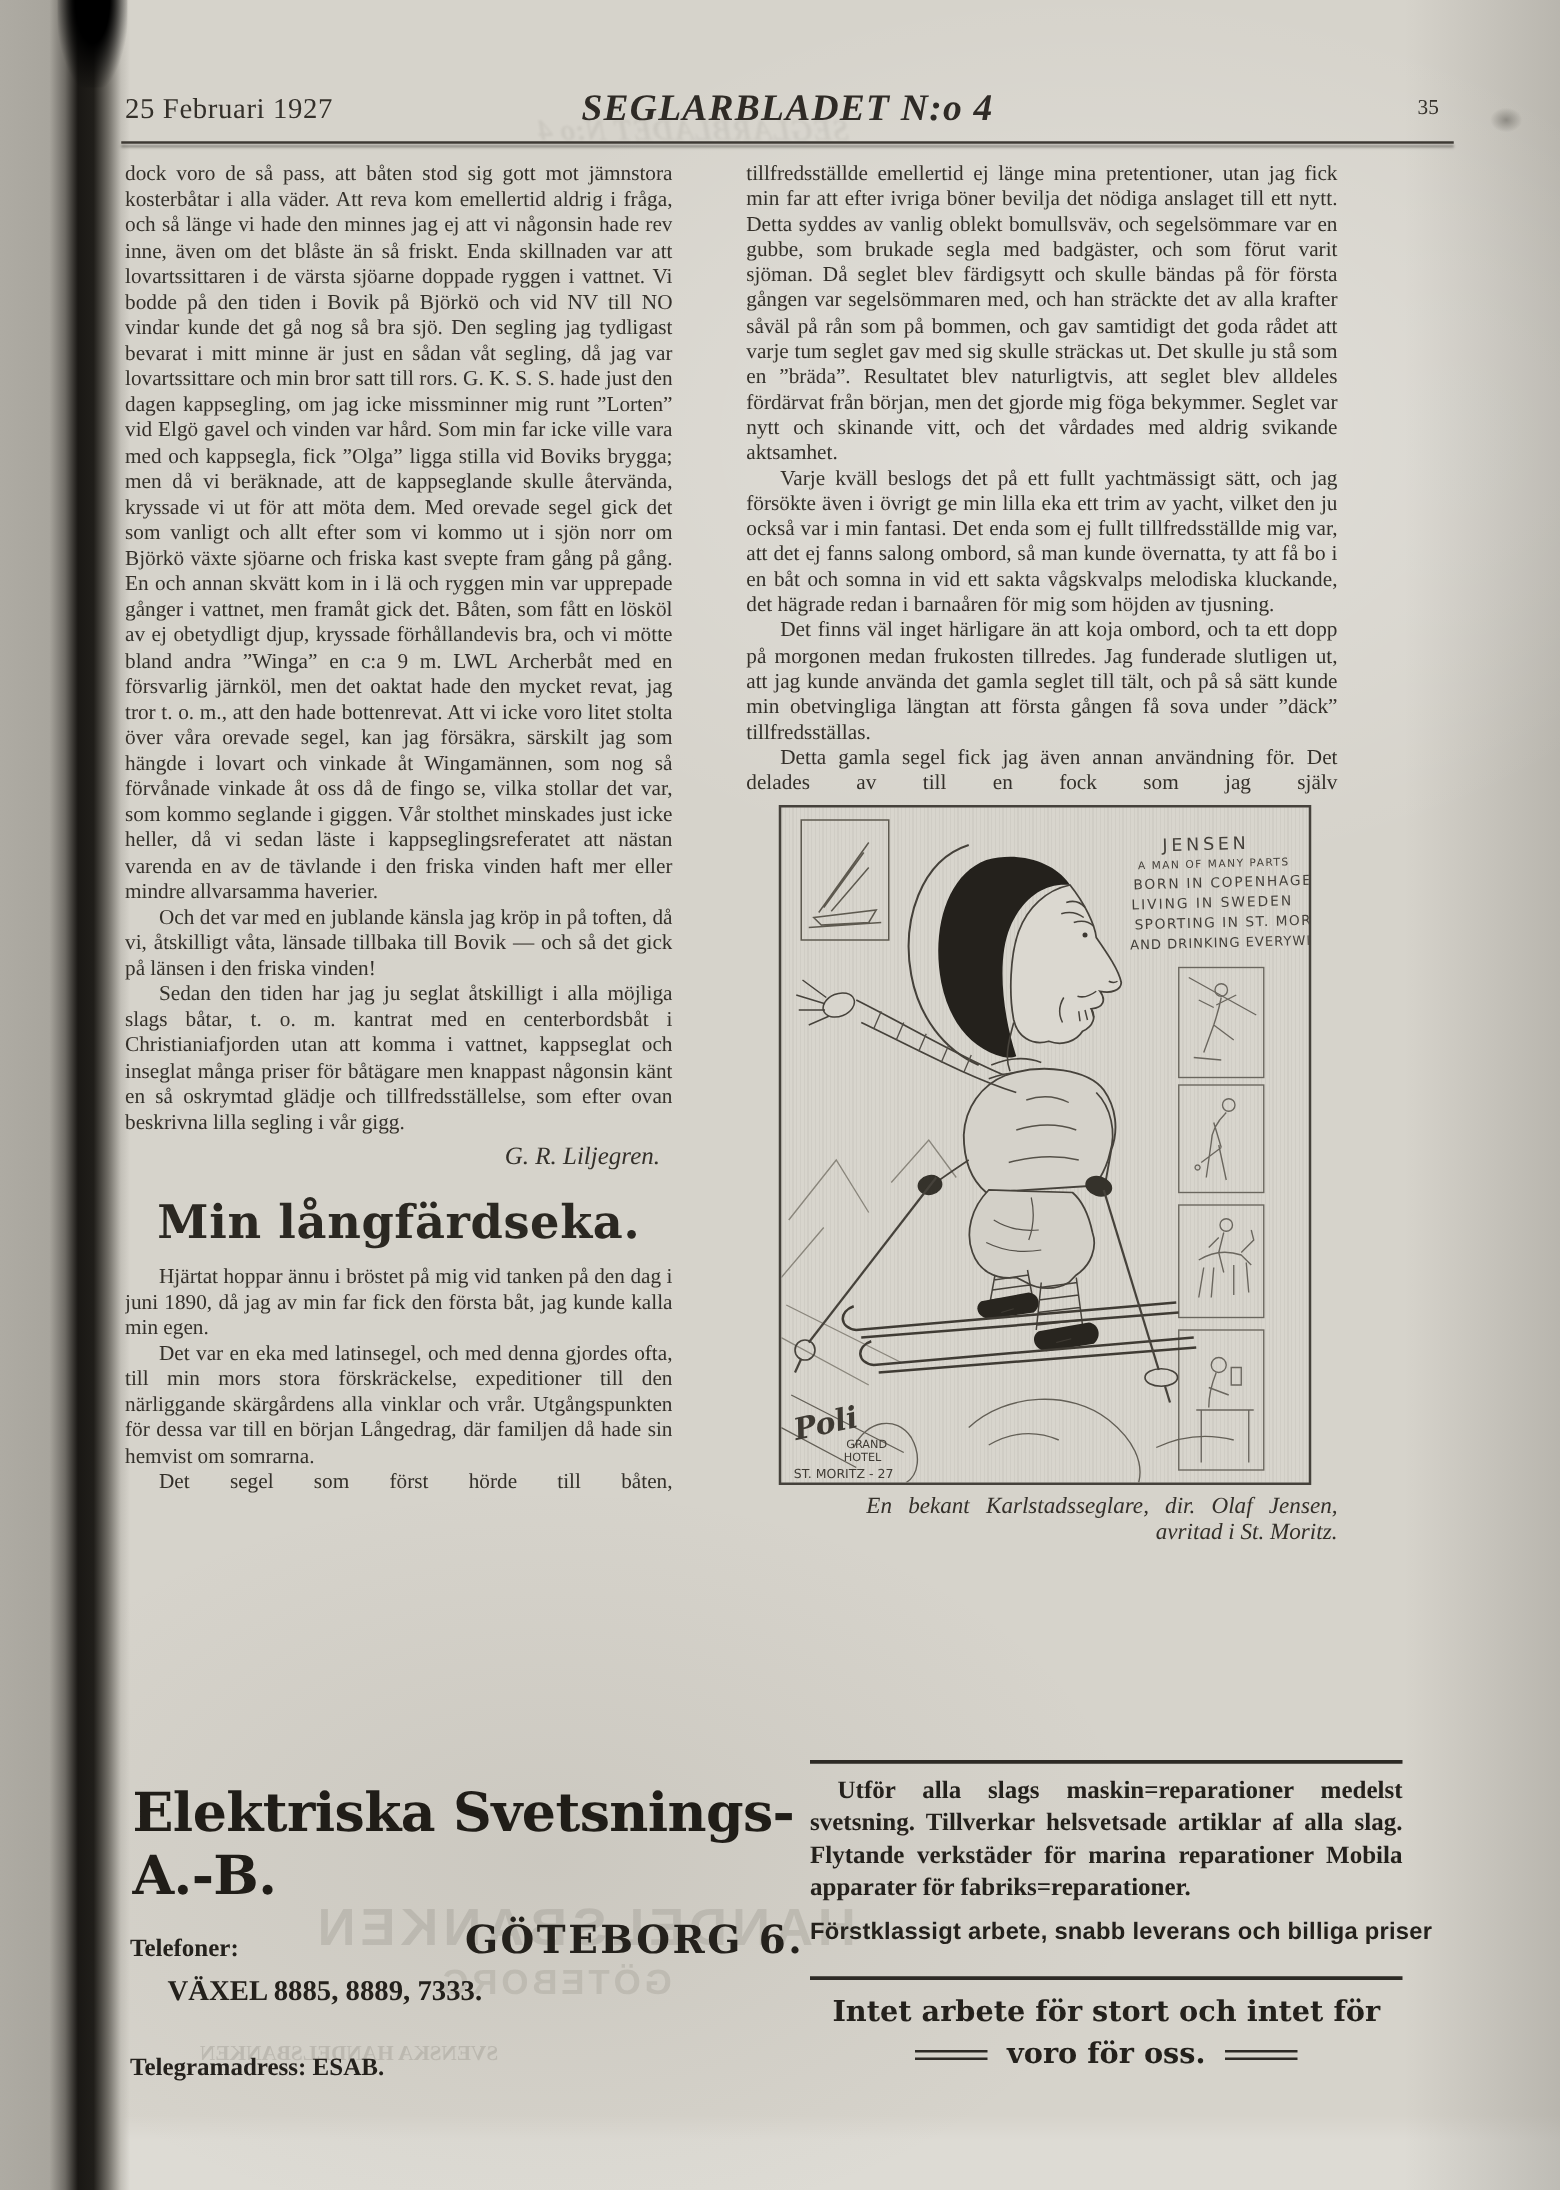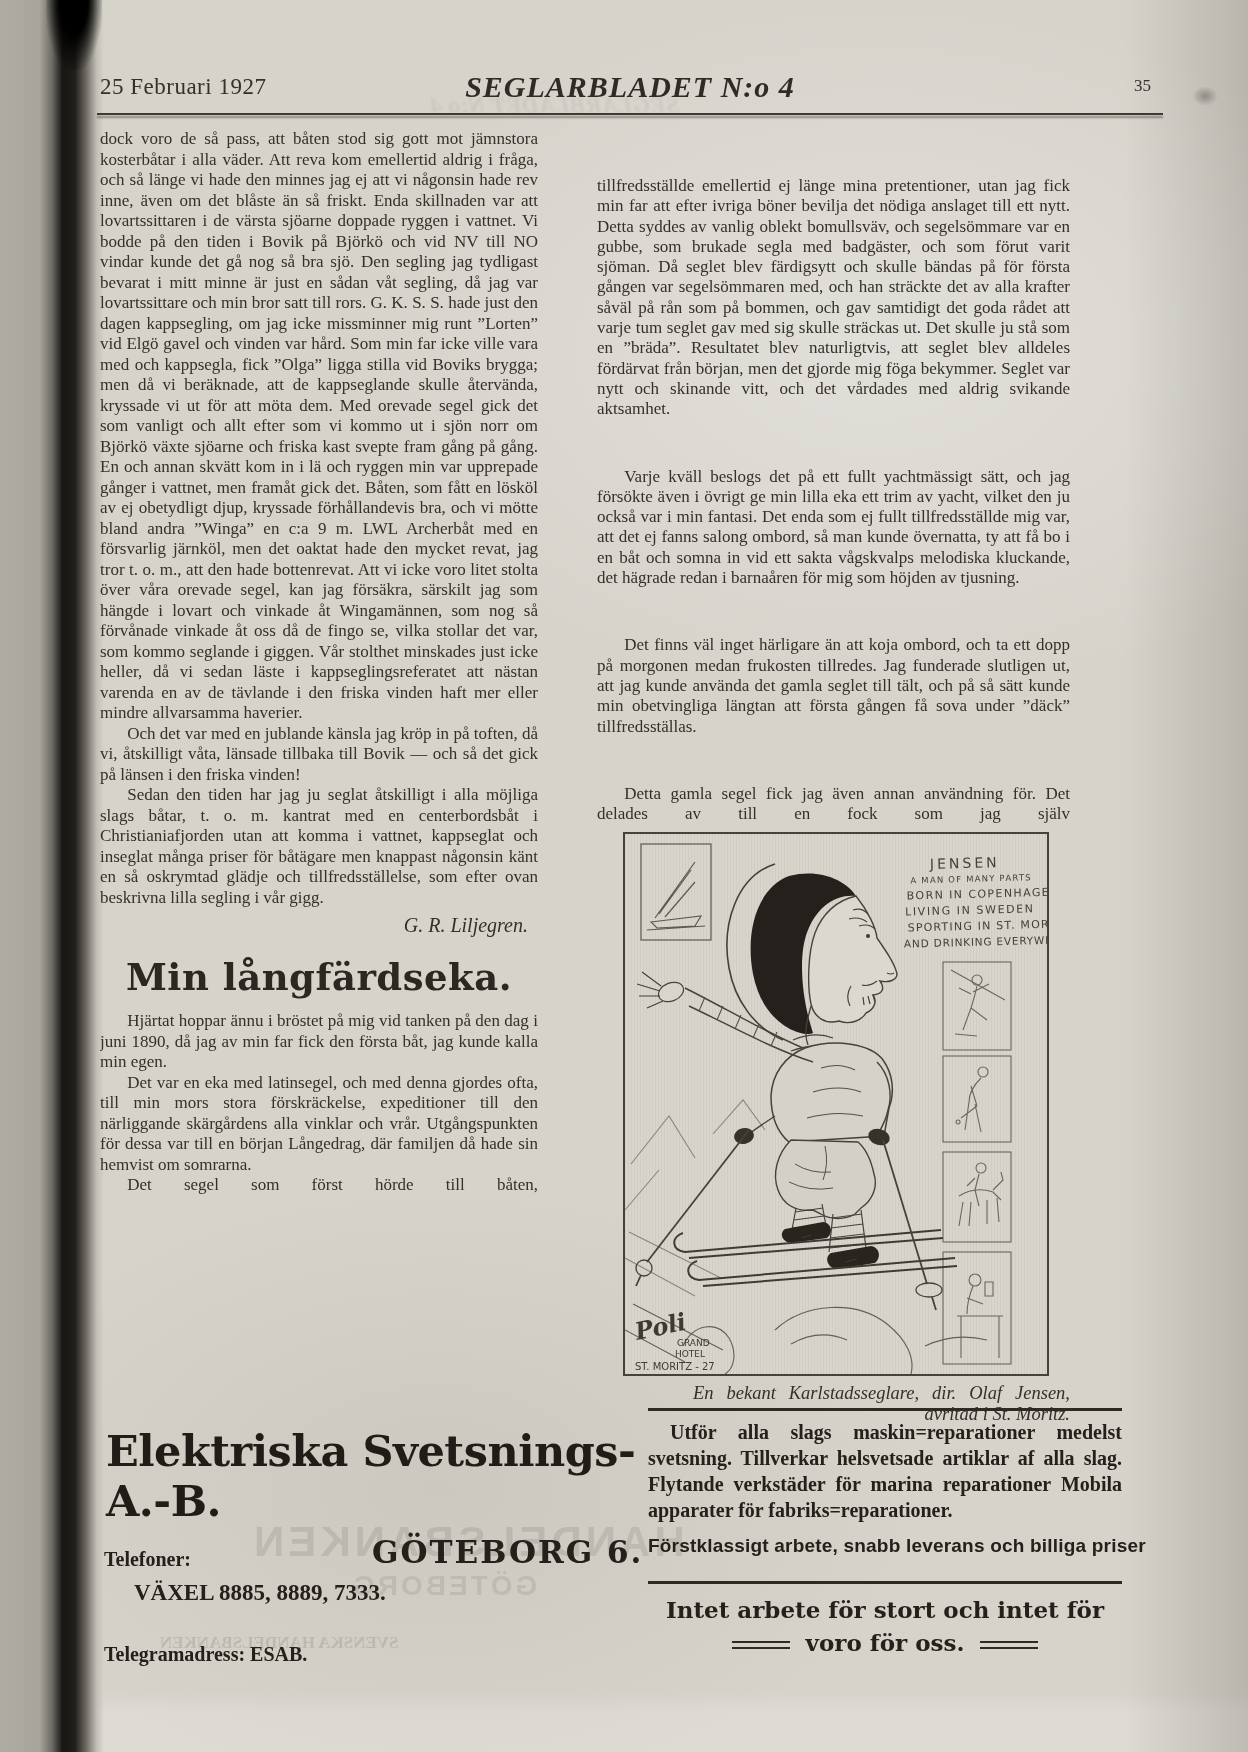--- a/index.html
+++ b/index.html
@@ -30,21 +30,21 @@
 
   .ghost{position:absolute;transform:scaleX(-1);color:#3a362c;pointer-events:none;
     font-weight:bold;white-space:nowrap;}
   .g-hdr{left:430px;top:92px;font-size:24px;font-style:italic;opacity:0.07;filter:blur(1px);}
 
   
   .col{position:absolute;top:129px;text-align:justify;}
   .col p{margin:0;font-size:17px;line-height:20.5px;hyphens:none;}
   .col-left{left:100px;width:438px;height:1278px;overflow:hidden;}
   .col-right{left:597px;width:473px;}
-  .col-right p{line-height:20.3px;margin-top:47px;}
+  .col-right p{line-height:20.3px;}
   p.ind{text-indent:1.6em;}
   p.spread{text-align-last:justify;}
   .sig{margin-top:6px;text-align:right;padding-right:10px;font-style:italic;font-size:20px;}
   .art-head{margin:18px 0 12px;text-align:center;font-weight:bold;font-size:37px;
     letter-spacing:0.5px;color:#2b2822;font-family:"DejaVu Serif",serif;}
 
   
   .figure{margin:8px 0 0 26px;width:422px;height:540px;border:2px solid #45413b;
     background:repeating-linear-gradient(90deg, rgba(60,56,50,0.05) 0 1px, rgba(0,0,0,0) 1px 3px),#d8d5cd;}
   .caption{margin-top:7px;text-align:right;font-style:italic;font-size:18.5px;line-height:21px;}

